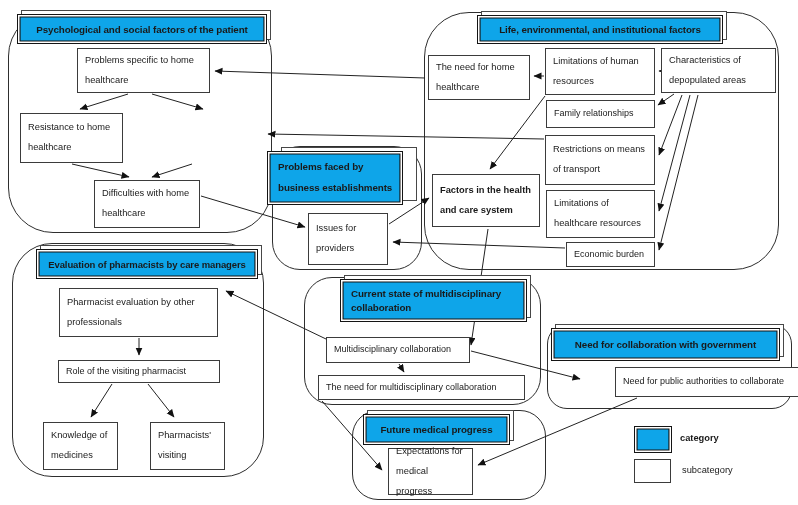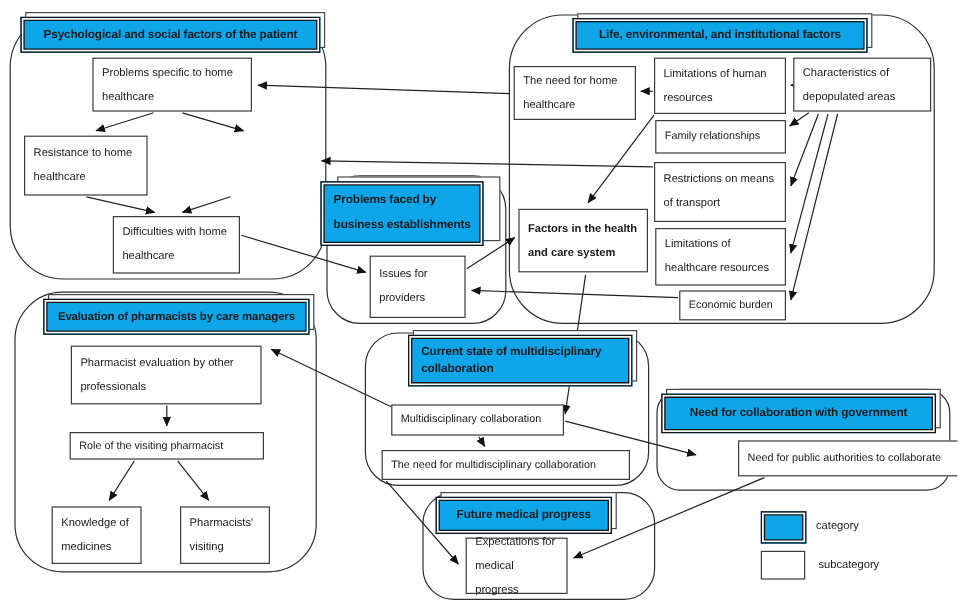--- a/index.html
+++ b/index.html
@@ -25,21 +25,21 @@
   .cat {
     position:absolute; z-index:3; background:#0ea5e9; border:1.6px solid #141414;
     box-shadow: inset 0 0 0 1.5px #ffffff, inset 0 0 0 2.6px #141414;
     font-size:9.8px; font-weight:bold; letter-spacing:-0.1px; white-space:nowrap;
     display:flex; align-items:center; justify-content:center; box-sizing:border-box;
   }
   .cat.left { justify-content:flex-start; padding-left:10px; text-align:left; white-space:normal; }
   .lh-tall { line-height:2.1; }
   .lh-tight { line-height:1.35; }
   .legend-label { position:absolute; z-index:3; font-size:9.3px; }
-  .legend-label.bold { font-weight:normal; }
+  .legend-label.bold { font-weight:bold; }
 </style>
 </head>
 <body>
 
 <div id="stage">
 
   <div class="container" style="left:8px;top:11px;width:262px;height:220px;border-radius:45px;"></div>
   <div class="container" style="left:424px;top:12px;width:353px;height:256px;border-radius:45px;"></div>
   <div class="container" style="left:272px;top:146px;width:148px;height:122px;border-radius:28px;"></div>
   <div class="container" style="left:12px;top:243px;width:250px;height:232px;border-radius:40px;"></div>

